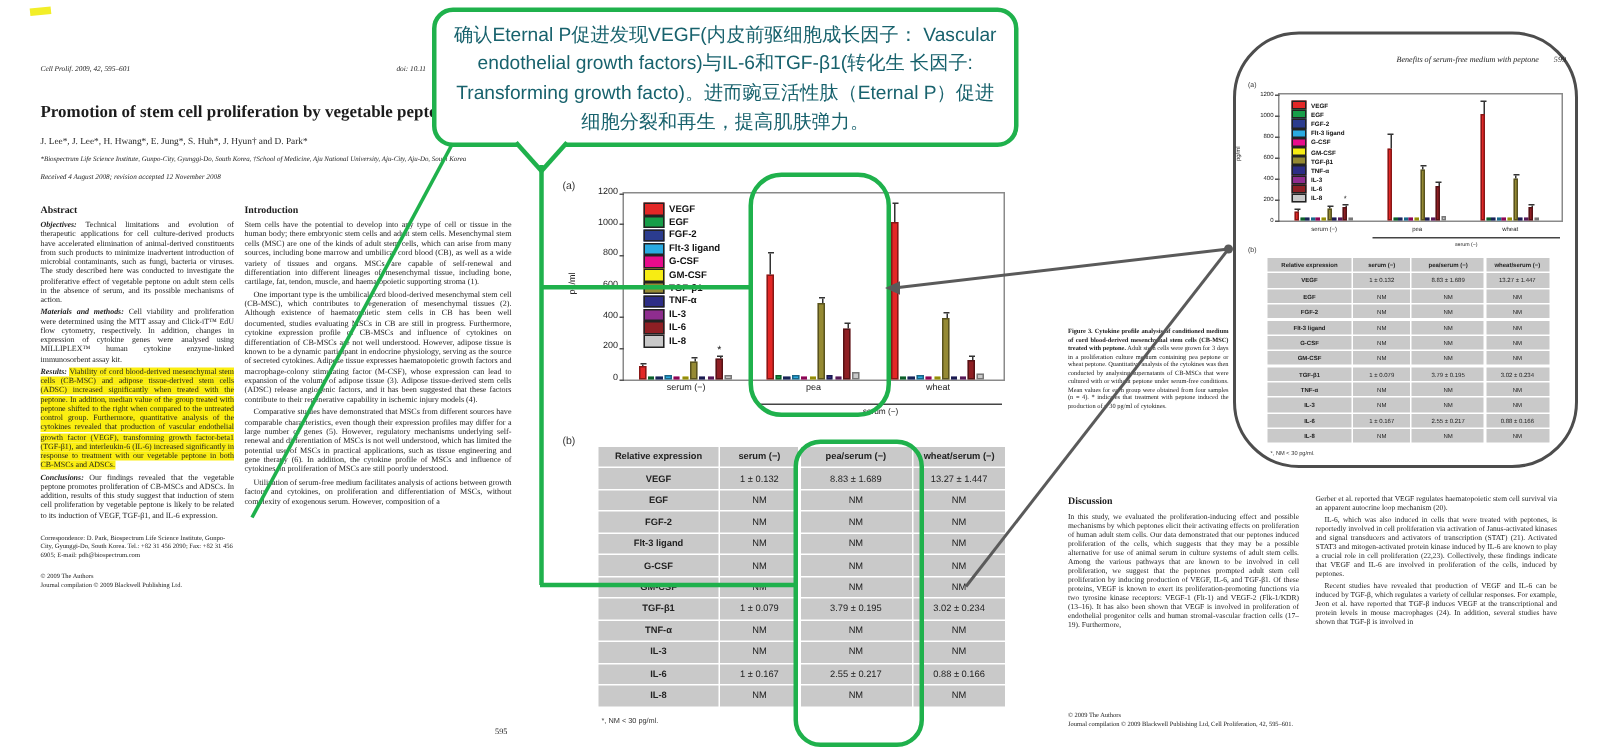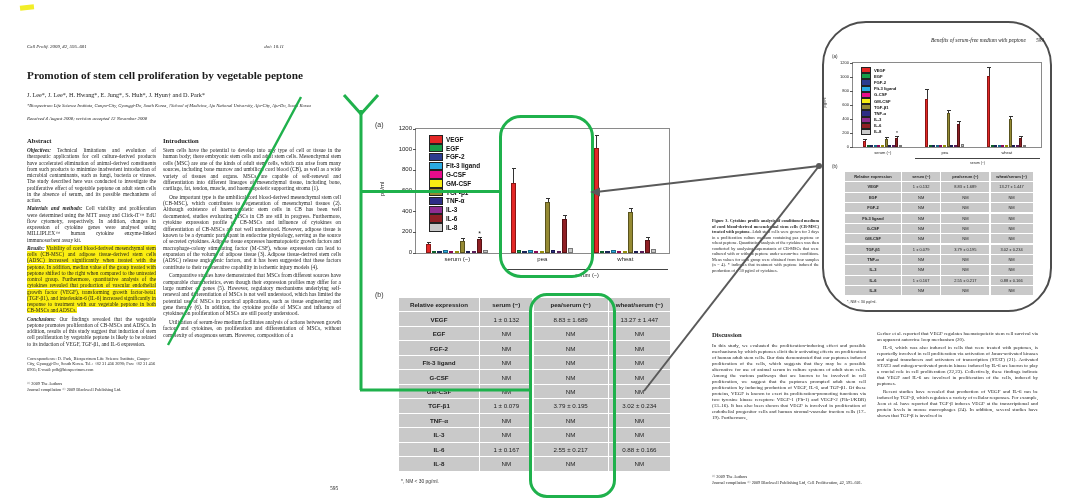--- a/index.html
+++ b/index.html
@@ -471,20 +471,23 @@
 
     <div class="abs" id="footer-right">
       <span>© 2009 The Authors</span><br>
       <span>Journal compilation © 2009 Blackwell Publishing Ltd, Cell Proliferation, 42, 595–601.</span>
     </div>
   </div>
 
   <div class="green-rect" style="left:499px;top:115px;width:89px;height:157px;border-radius:22px;"></div>
   <div class="green-rect" style="left:529px;top:293px;width:81px;height:199px;border-radius:18px;"></div>
 
+  <div class="abs" id="callout">
+    <div id="callout-text">确认Eternal P促进发现VEGF(内皮前驱细胞成长因子： Vascular endothelial growth factors)与IL-6和TGF-β1(转化生 长因子: Transforming growth facto)。进而豌豆活性肽（Eternal P）促进细胞分裂和再生，提高肌肤弹力。</div>
+  </div>
 
   <svg id="overlay" width="1080" height="499" viewBox="0 0 1080 499">
 
     <g>
       <line x1="819" y1="166" x2="596" y2="192" stroke="#5a5a5a" stroke-width="2"></line>
       <line x1="819" y1="166" x2="644" y2="391" stroke="#5a5a5a" stroke-width="2"></line>
       <circle cx="819" cy="166" r="3" fill="#5a5a5a"></circle>
       <polygon points="590,192 600,187.5 600,196.5" fill="#5a5a5a"></polygon>
     </g>
 

